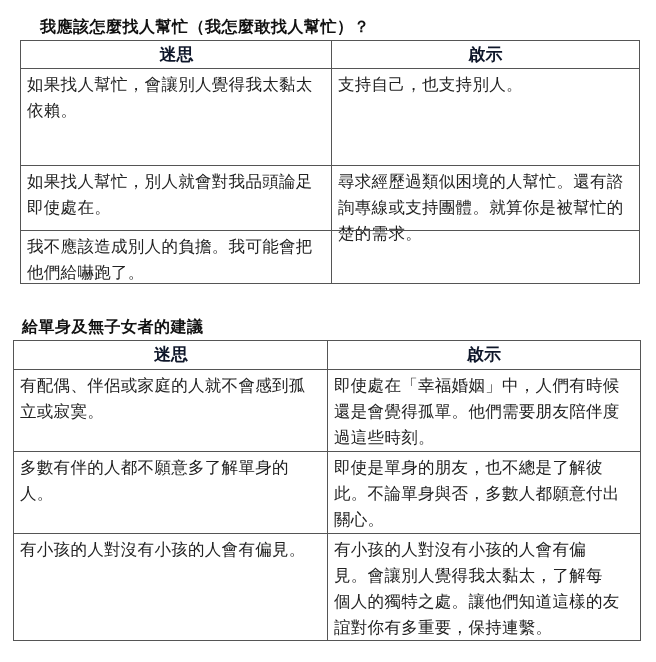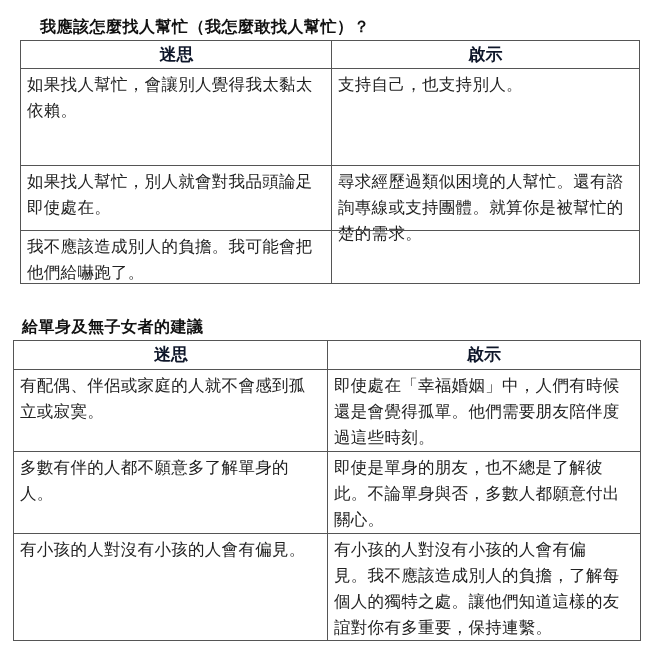--- a/index.html
+++ b/index.html
@@ -91,19 +91,19 @@
       <span class="line">關心。</span>
     </div>
   </div>
 
   <div class="row" style="top:192px; height:107px;">
     <div class="cell" style="left:0; width:314px;">
       <span class="line">有小孩的人對沒有小孩的人會有偏見。</span>
     </div>
     <div class="cell" style="left:314px; width:312px;">
       <span class="line">有小孩的人對沒有小孩的人會有偏</span>
-      <span class="line">見。我不應該造成別人的負擔，了解每</span>
+      <span class="line">見。會讓別人覺得我太黏太，了解每</span>
       <span class="line">個人的獨特之處。讓他們知道這樣的友</span>
       <span class="line">誼對你有多重要，保持連繫。</span>
     </div>
   </div>
   <div class="vdiv" style="left:313px;"></div>
 </div>
 
 </body></html>

